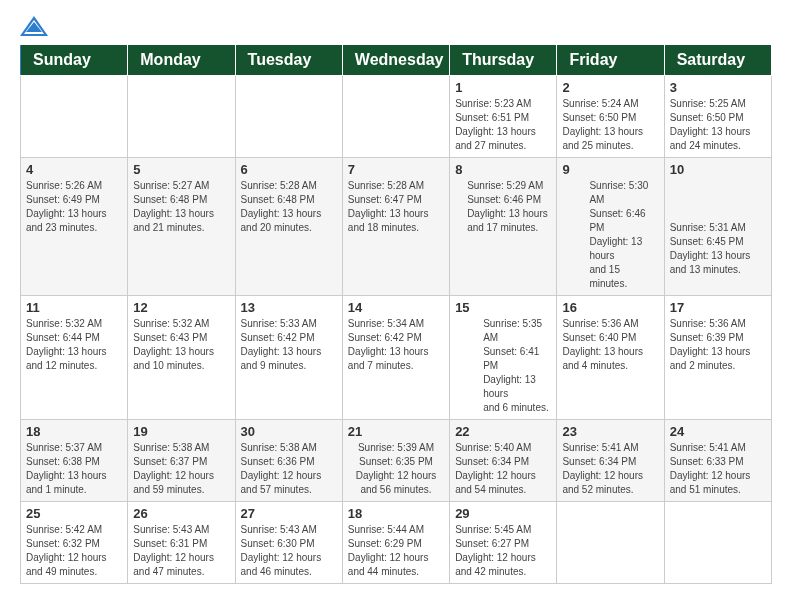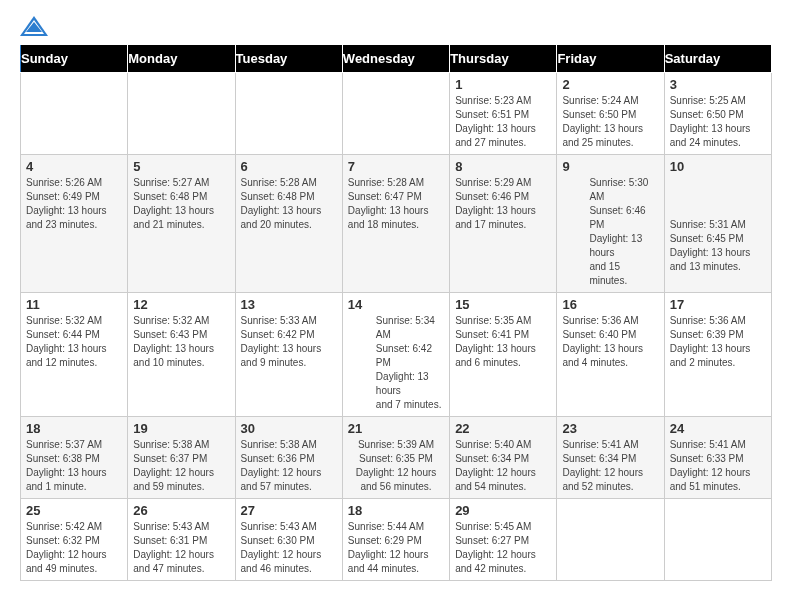--- a/index.html
+++ b/index.html
@@ -48,25 +48,25 @@
       font-size: 15px;
       color: #333;
       margin-top: 2px;
     }
     .calendar {
       width: 100%;
       border-collapse: collapse;
       table-layout: fixed;
     }
     .calendar thead tr th {
-      background-color: #000000;
+      background-color: #14532d;
       color: #fff;
-      font-size: 13px;
-      font-weight: bold;
-      padding: 6px 0;
+      font-size: 16px;
+      font-weight: bold;
+      padding: 6px 12px;
       text-align: left;
       border: 1px solid #fff;
     }
     .calendar tbody tr td {
       border: 1px solid #ccc;
       vertical-align: top;
       padding: 4px 5px;
       font-size: 10.5px;
       color: #333;
       height: 82px;
@@ -177,21 +177,21 @@
         </td>
         <td>
           <span class="day-num">7</span>
           <div class="day-info" style="white-space: pre-line;">Sunrise: 5:28 AM
 Sunset: 6:47 PM
 Daylight: 13 hours
 and 18 minutes.</div>
         </td>
         <td>
           <span class="day-num">8</span>
-          <div class="day-info" style="white-space: pre-line;">Sunrise: 5:29 AM
+          <div class="day-info" style="white-space: pre-line; margin-left: 12px;">Sunrise: 5:29 AM
 Sunset: 6:46 PM
 Daylight: 13 hours
 and 17 minutes.</div>
         </td>
         <td>
           <span class="day-num">9</span>
           <div class="day-info" style="white-space: pre-line; margin-left: 27px;">Sunrise: 5:30 AM
 Sunset: 6:46 PM
 Daylight: 13 hours
 and 15 minutes.</div>
@@ -221,28 +221,28 @@
         </td>
         <td>
           <span class="day-num">13</span>
           <div class="day-info" style="white-space: pre-line;">Sunrise: 5:33 AM
 Sunset: 6:42 PM
 Daylight: 13 hours
 and 9 minutes.</div>
         </td>
         <td>
           <span class="day-num">14</span>
-          <div class="day-info" style="white-space: pre-line; margin-left: 28px;">Sunrise: 5:34 AM
+          <div class="day-info" style="white-space: pre-line;">Sunrise: 5:34 AM
 Sunset: 6:42 PM
 Daylight: 13 hours
 and 7 minutes.</div>
         </td>
         <td>
           <span class="day-num">15</span>
-          <div class="day-info" style="white-space: pre-line;">Sunrise: 5:35 AM
+          <div class="day-info" style="white-space: pre-line; margin-left: 28px;">Sunrise: 5:35 AM
 Sunset: 6:41 PM
 Daylight: 13 hours
 and 6 minutes.</div>
         </td>
         <td>
           <span class="day-num">16</span>
           <div class="day-info" style="white-space: pre-line;">Sunrise: 5:36 AM
 Sunset: 6:40 PM
 Daylight: 13 hours
 and 4 minutes.</div>

